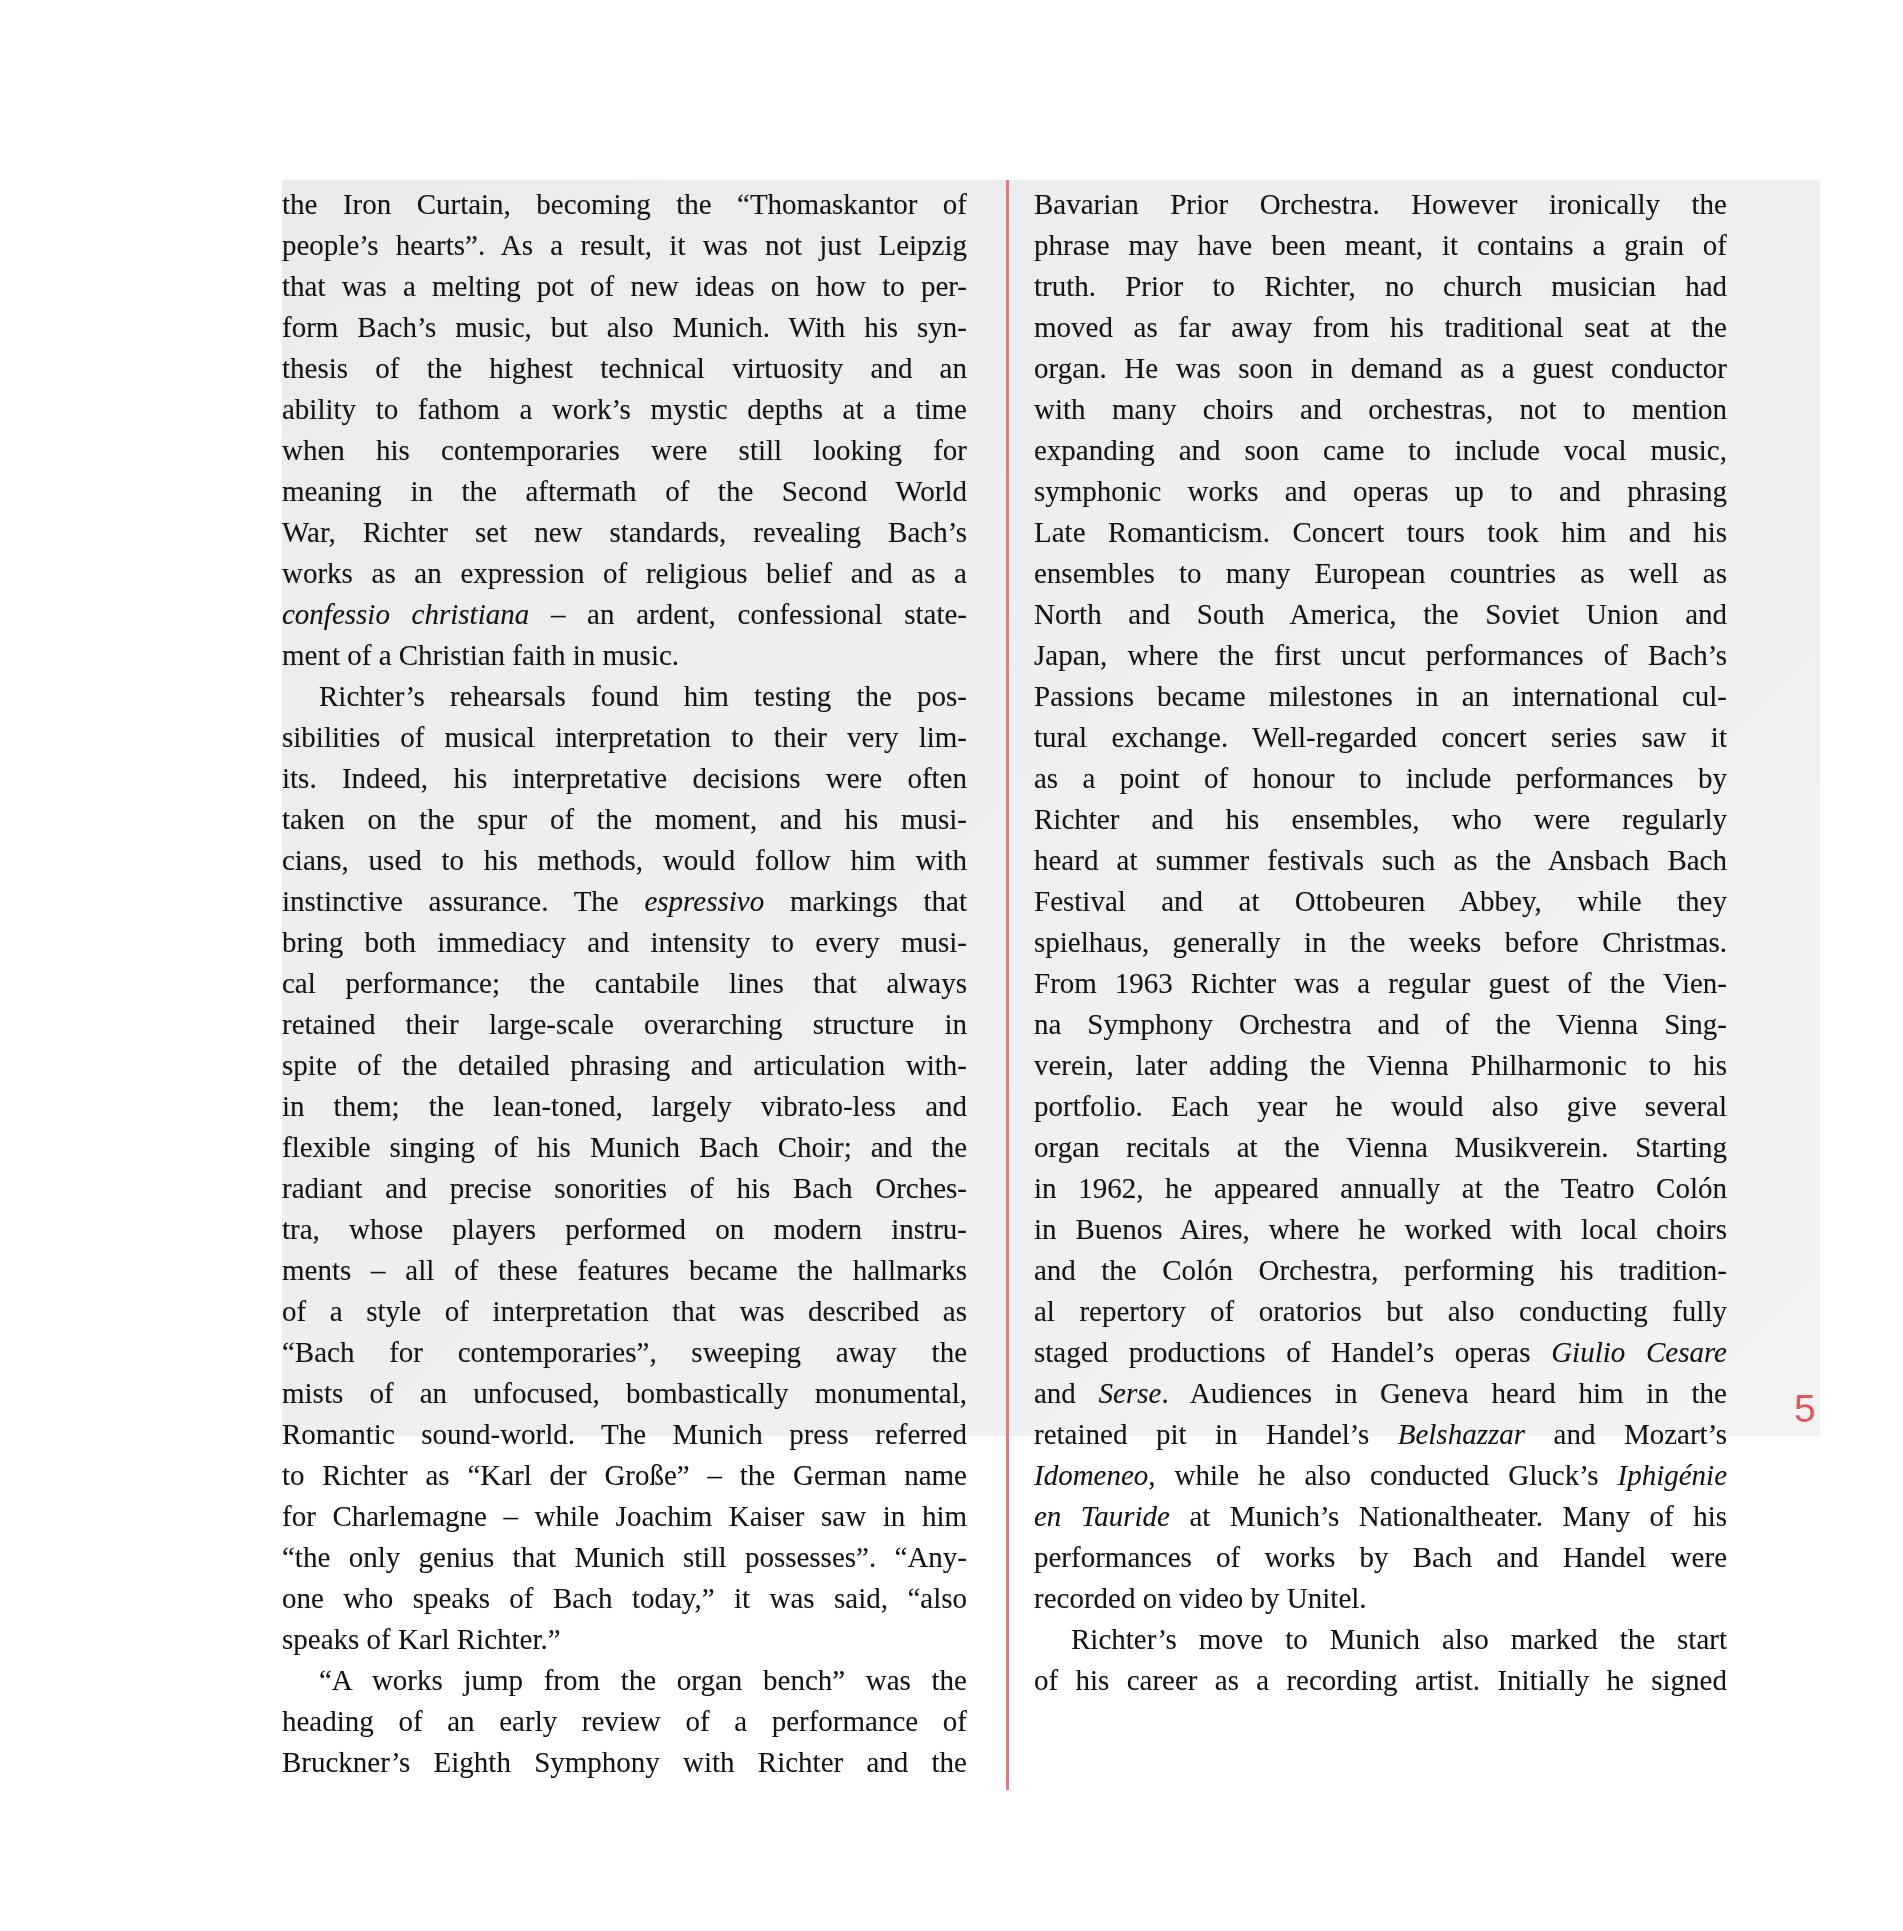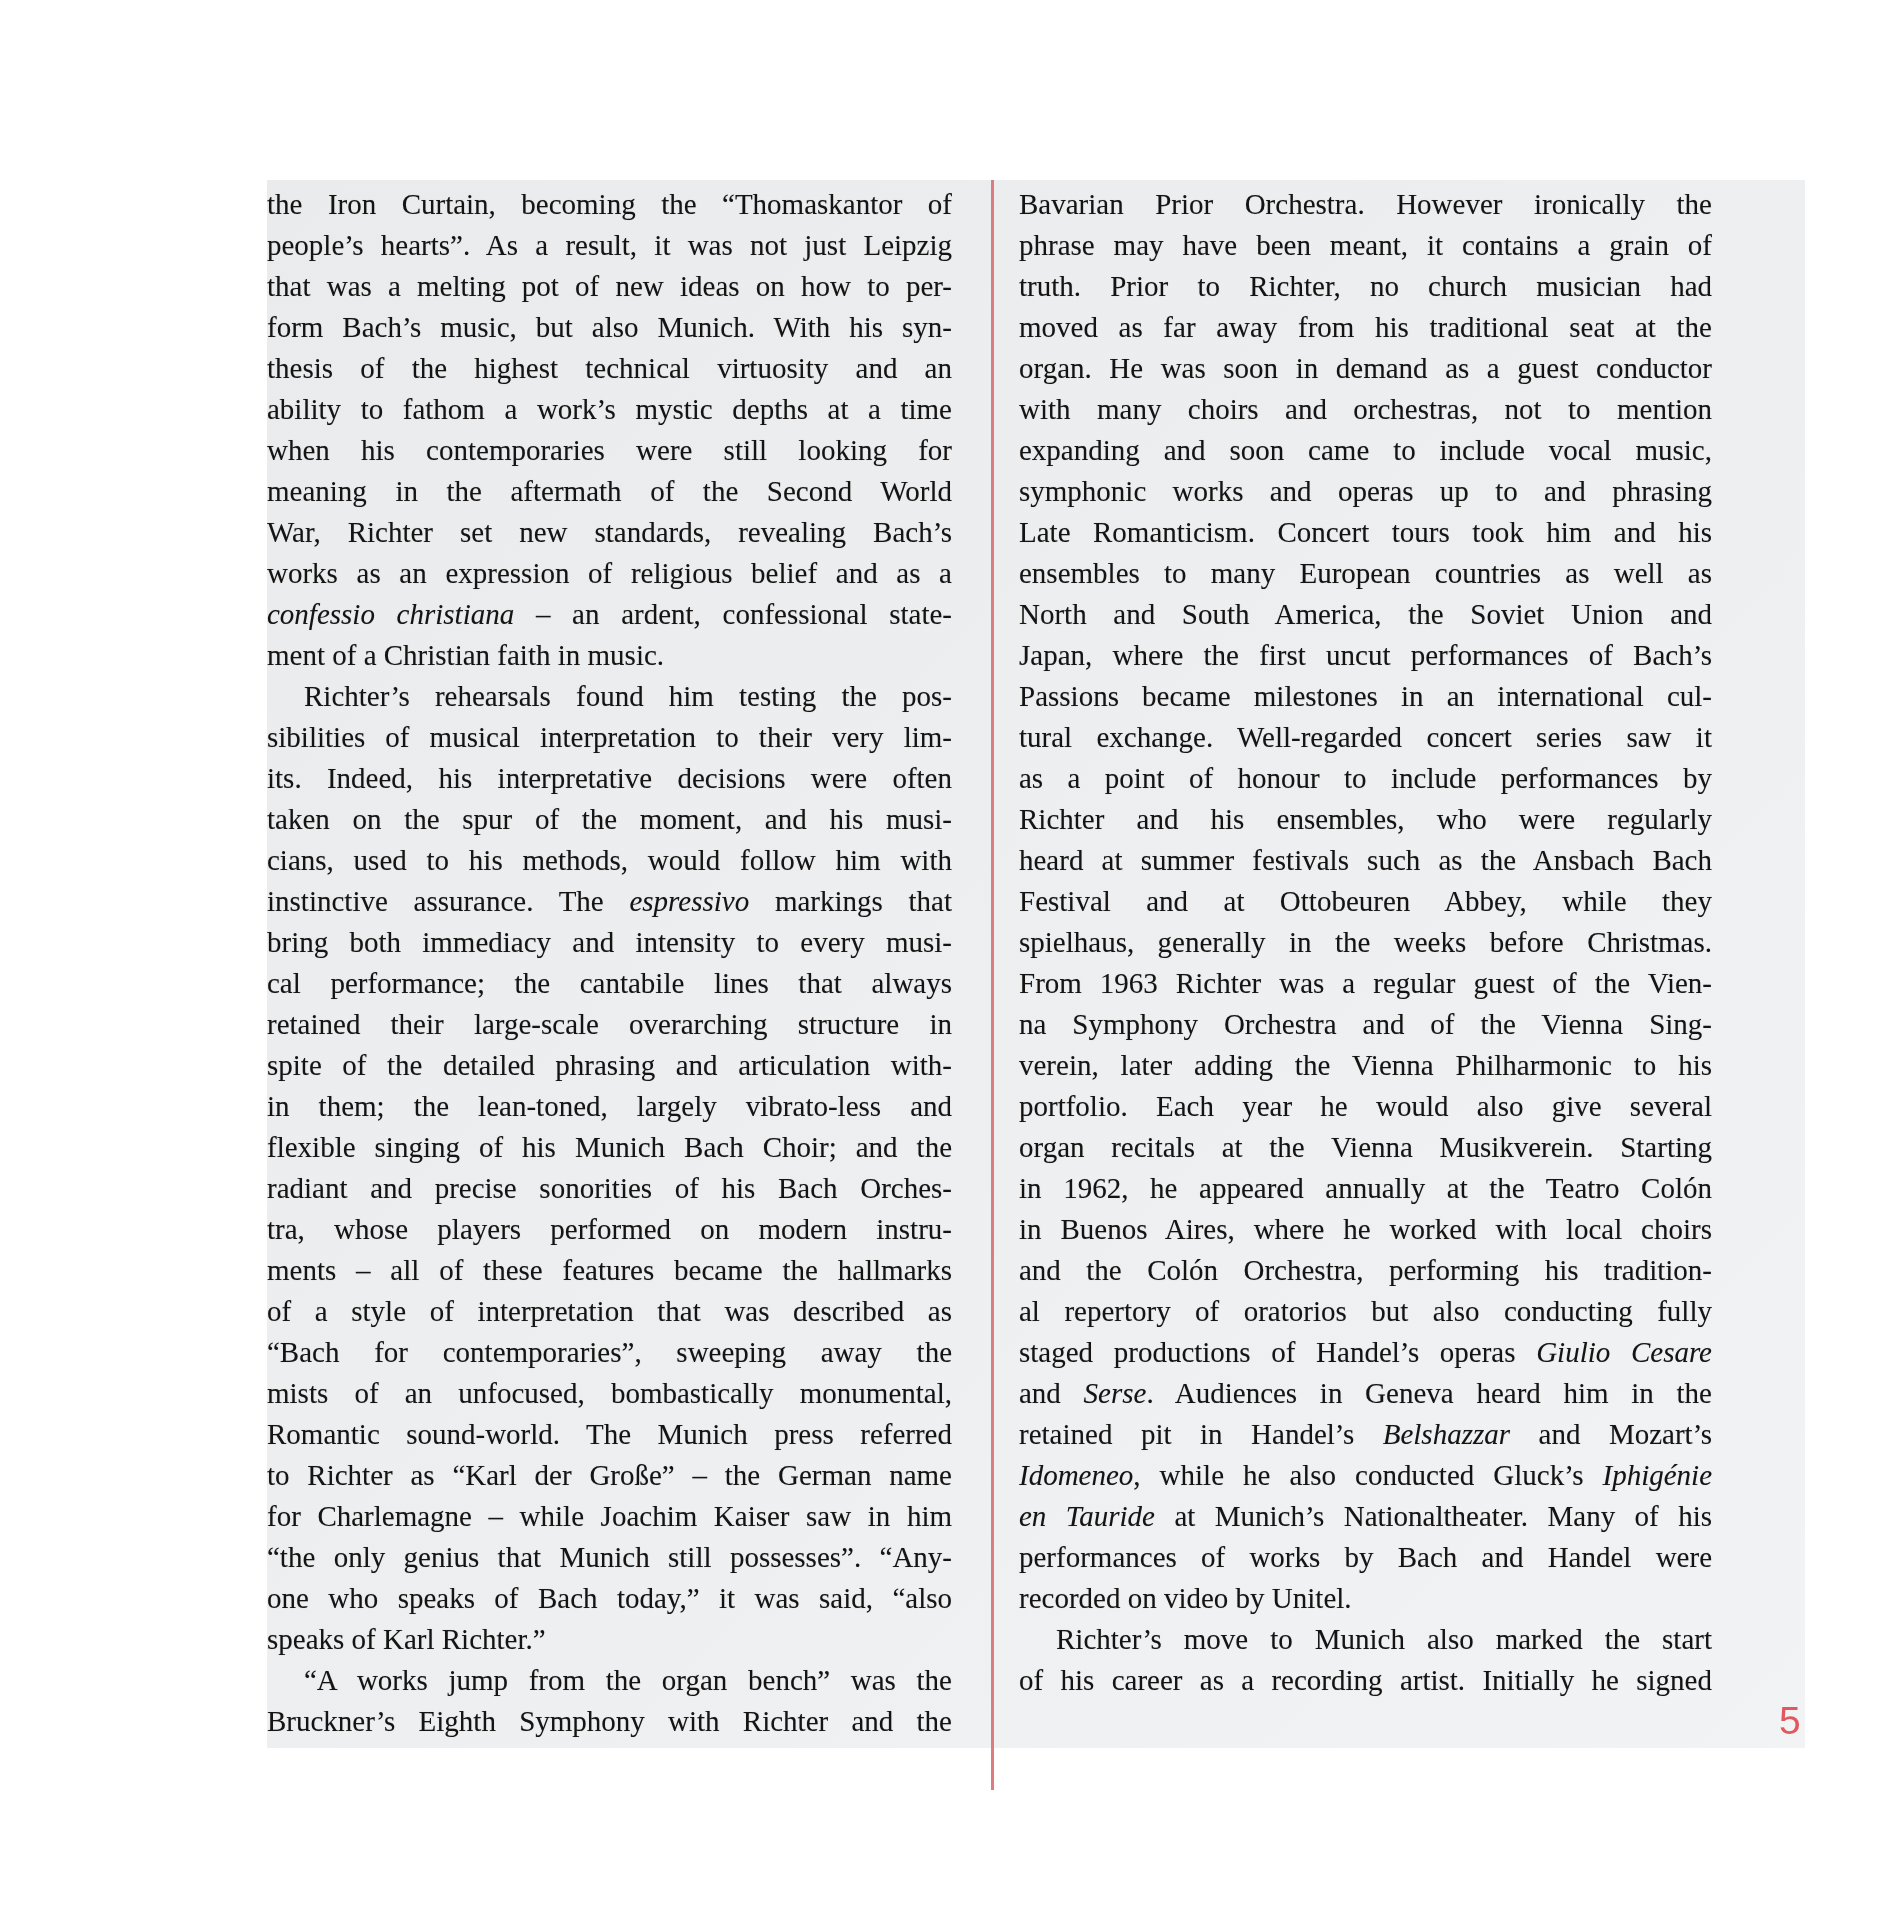--- a/index.html
+++ b/index.html
@@ -6,24 +6,24 @@
   .canvas {
     position: relative;
     width: 1904px;
     height: 1931px;
     background: #ffffff;
     overflow: hidden;
     font-family: "Liberation Serif", serif;
   }
   .page {
     position: absolute;
-    left: 267px;
+    left: 282px;
     top: 180px;
     width: 1538px;
-    height: 1568px;
+    height: 1256px;
     background: linear-gradient(135deg, #e9ebed 0%, #edeff1 55%, #f2f3f5 100%);
   }
   .col {
     position: absolute;
     top: 4.3px;
     color: #151413;
     font-size: 29px;
     line-height: 41px;
     text-shadow: 0 0 0.9px rgba(20,20,20,0.25);
   }
@@ -92,20 +92,21 @@
         <div class="line"><span>of a style of interpretation that was described as</span></div>
         <div class="line"><span>“Bach for contemporaries”, sweeping away the</span></div>
         <div class="line"><span>mists of an unfocused, bombastically monumental,</span></div>
         <div class="line"><span>Romantic sound-world. The Munich press referred</span></div>
         <div class="line"><span>to Richter as “Karl der Große” – the German name</span></div>
         <div class="line"><span>for Charlemagne – while Joachim Kaiser saw in him</span></div>
         <div class="line"><span>“the only genius that Munich still possesses”. “Any-</span></div>
         <div class="line"><span>one who speaks of Bach today,” it was said, “also</span></div>
         <div class="line parend"><span>speaks of Karl Richter.”</span></div>
         <div class="line indent"><span>“A works jump from the organ bench” was the</span></div>
+        <div class="line"><span>heading of an early review of a performance of</span></div>
         <div class="line"><span>Bruckner’s Eighth Symphony with Richter and the</span></div>
       </div>
     <div class="divider" id="divider" style="background: rgb(221, 123, 127);"></div>
     <div class="col col-right" id="col-right">
         <div class="line"><span>Bavarian Prior Orchestra. However ironically the</span></div>
         <div class="line"><span>phrase may have been meant, it contains a grain of</span></div>
         <div class="line"><span>truth. Prior to Richter, no church musician had</span></div>
         <div class="line"><span>moved as far away from his traditional seat at the</span></div>
         <div class="line"><span>organ. He was soon in demand as a guest conductor</span></div>
         <div class="line"><span>with many choirs and orchestras, not to mention</span></div>

